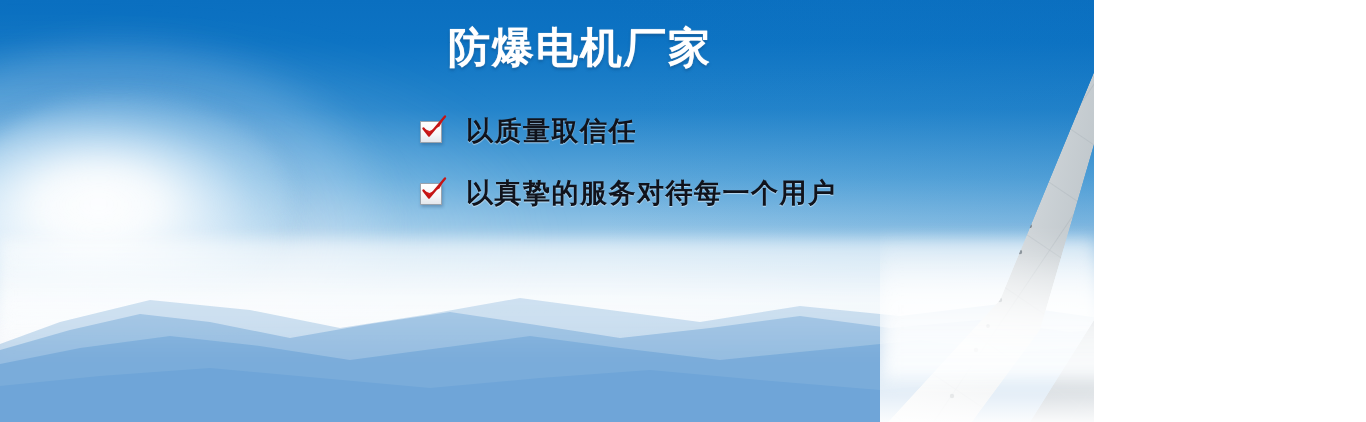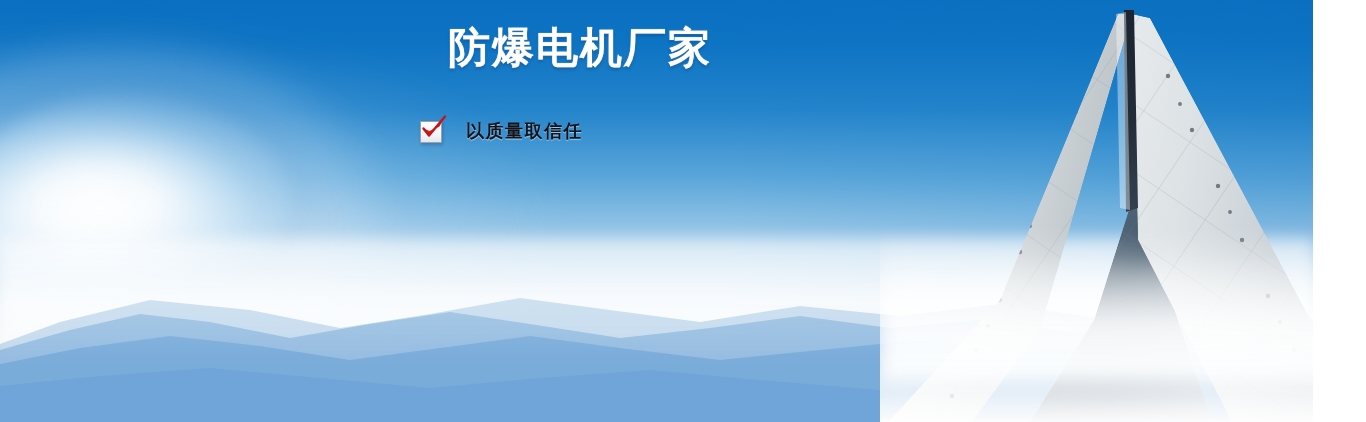--- a/index.html
+++ b/index.html
@@ -7,21 +7,21 @@
     margin: 0;
     padding: 0;
     background: #ffffff;
   }
   body {
     font-family: "Liberation Sans", "DejaVu Sans", sans-serif;
   }
 
   .banner {
     position: relative;
-    width: 1313px;
+    width: 1094px;
     height: 422px;
     overflow: hidden;
     background: #0c73c3;
   }
 
   
   .sky {
     position: absolute;
     inset: 0;
     background: linear-gradient(to bottom,
@@ -207,21 +207,21 @@
   }
   .check svg {
     position: absolute;
     left: -2px;
     top: -4px;
     width: 30px;
     height: 30px;
     overflow: visible;
   }
   .bullet-text {
-    font-size: 18px;
+    font-size: 27px;
     font-weight: 700;
     color: #10131c;
     letter-spacing: 1.5px;
     white-space: nowrap;
     text-shadow: 0 1px 1px rgba(255,255,255,0.55);
   }
 </style>
 </head>
 <body>
 
@@ -370,17 +370,27 @@
           <span class="box"></span>
           <svg viewBox="0 0 30 30">
             <path d="M5.5 14.5 L11 21.5 L27 2.5 L21.5 12.5 L11.5 17 Z" fill="#d81f1f"></path>
             <path d="M5.5 14.5 L11 21.5 L27 2.5" fill="none" stroke="#c41616" stroke-width="2.4" stroke-linecap="round" stroke-linejoin="round"></path>
           </svg>
         </span>
         <span class="bullet-text">以质量取信任</span>
       </div>
 
 
+      <div class="bullet">
+        <span class="check">
+          <span class="box"></span>
+          <svg viewBox="0 0 30 30">
+            <path d="M5.5 14.5 L11 21.5 L27 2.5 L21.5 12.5 L11.5 17 Z" fill="#d81f1f"></path>
+            <path d="M5.5 14.5 L11 21.5 L27 2.5" fill="none" stroke="#c41616" stroke-width="2.4" stroke-linecap="round" stroke-linejoin="round"></path>
+          </svg>
+        </span>
+        <span class="bullet-text">以真挚的服务对待每一个用户</span>
+      </div>
 
     </div>
   </div>
 
 </div>
 
 </body></html>

